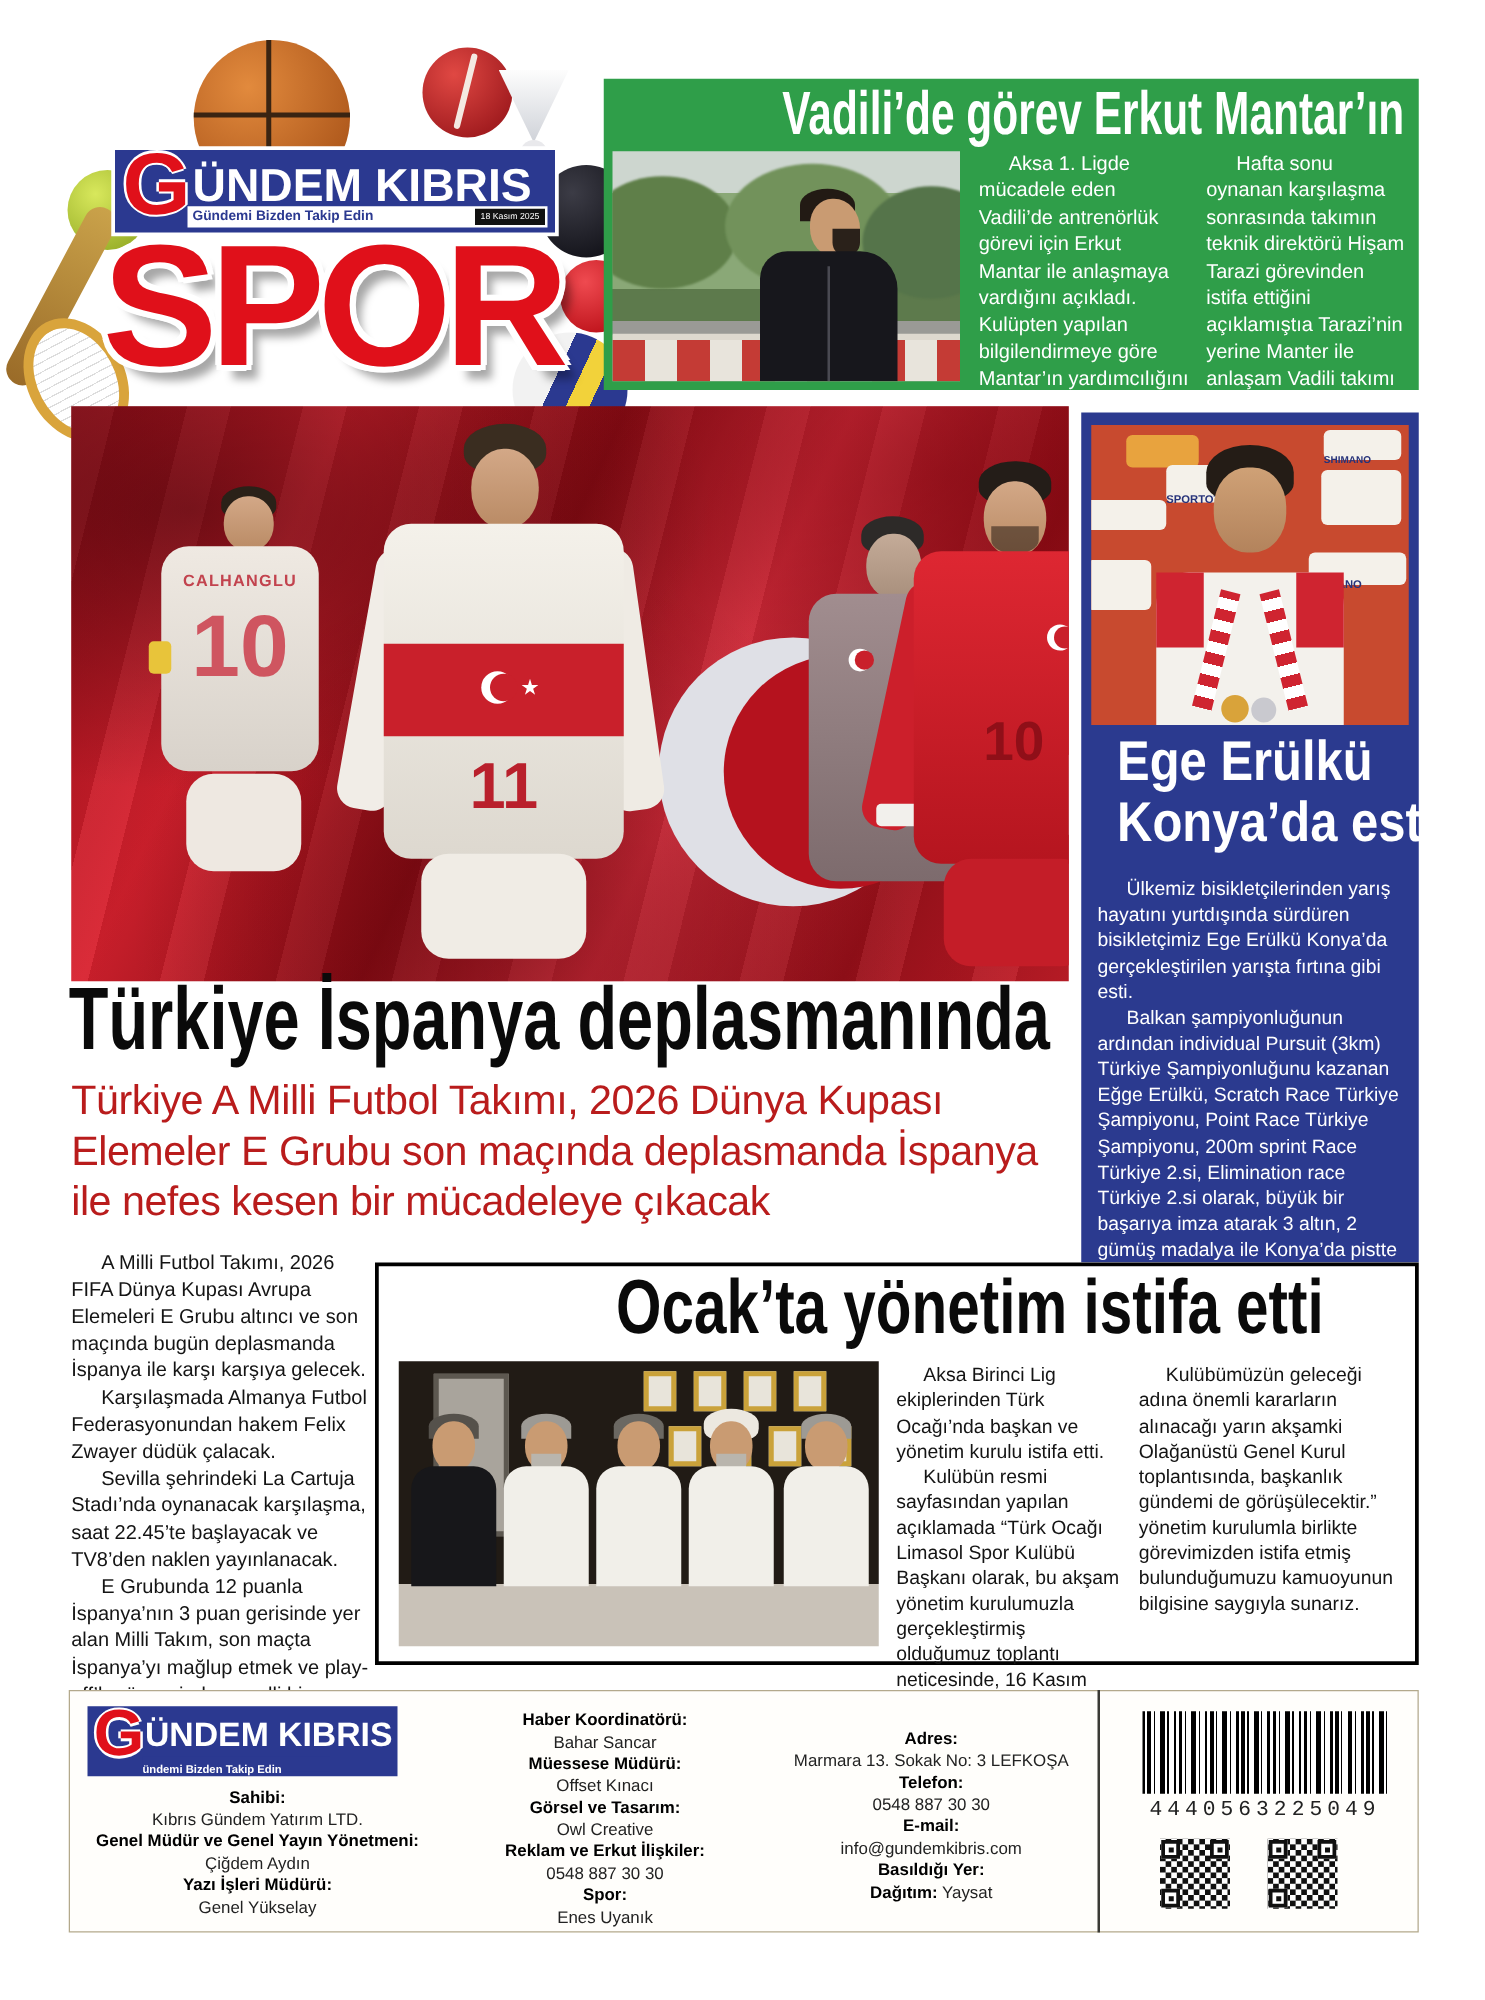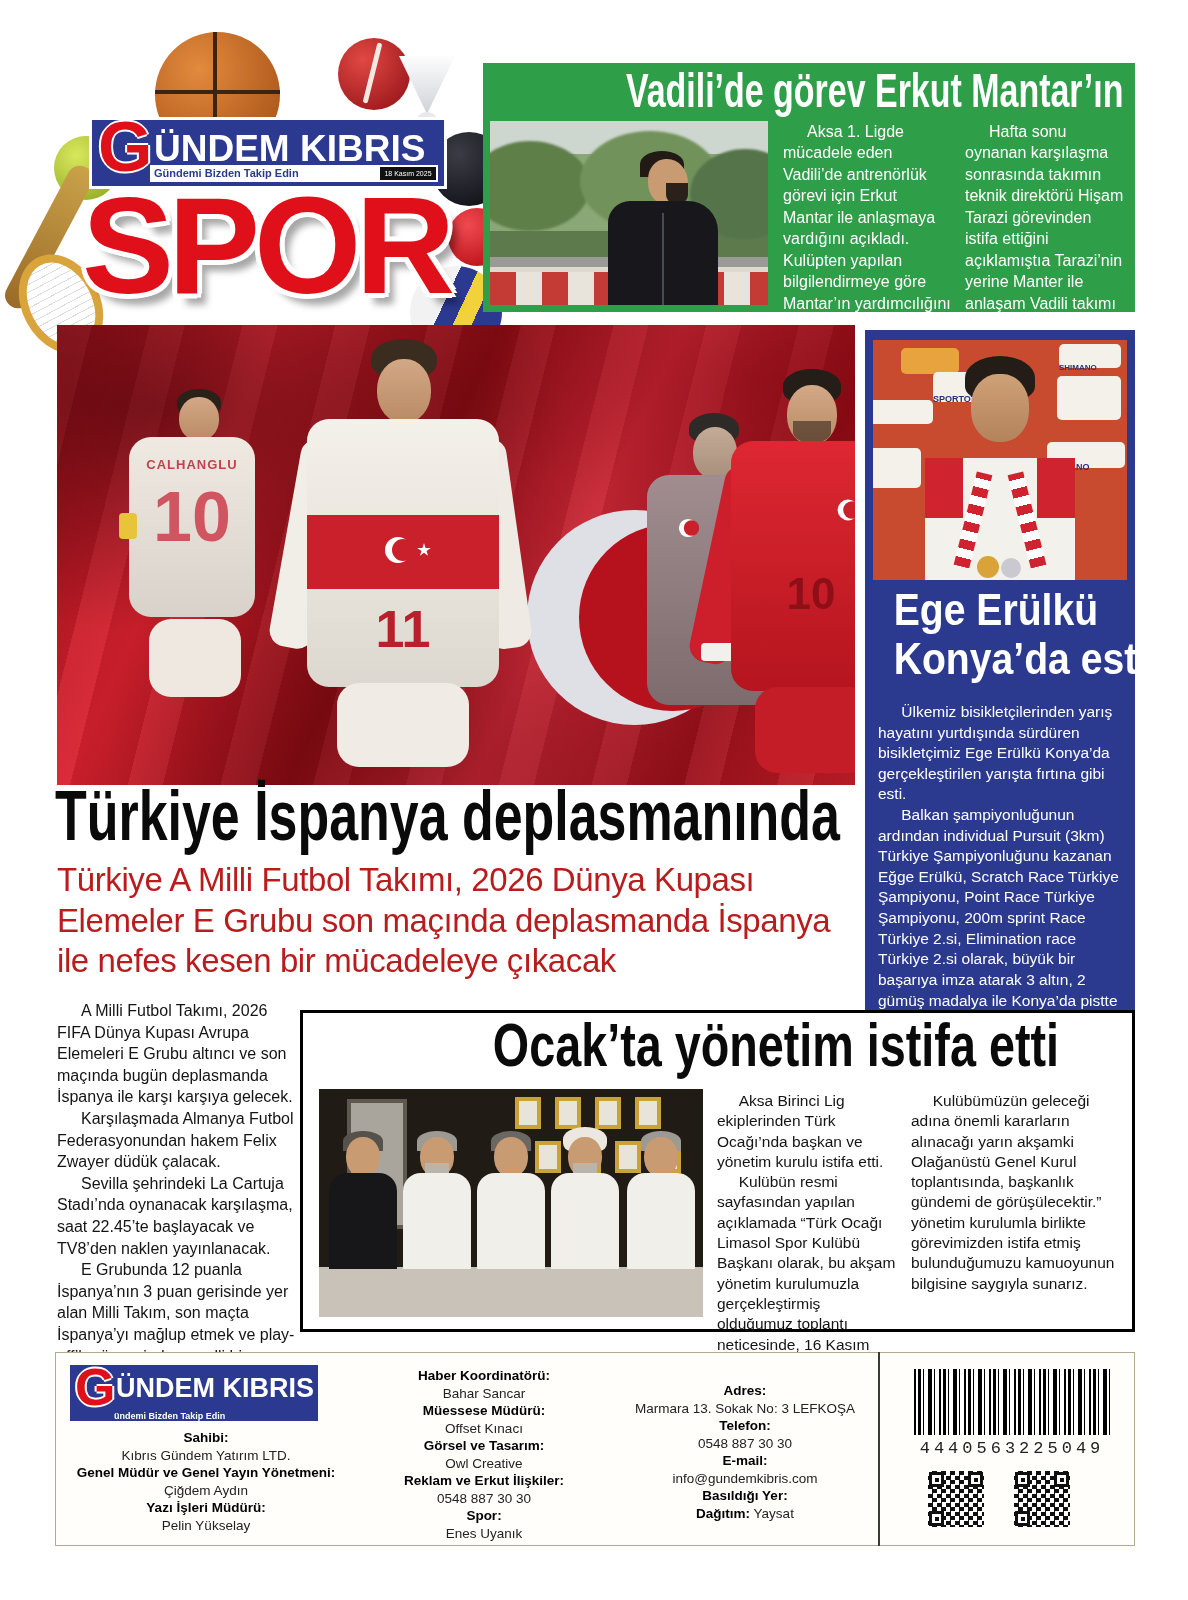--- a/index.html
+++ b/index.html
@@ -373,21 +373,21 @@
         <span class="tag2">ündemi Bizden Takip Edin</span>
       </span>
     </div>
 
     <div class="fcol" style="left:0;top:76px;width:300px;">
       <div class="flabel">Sahibi:</div>
       <div>Kıbrıs Gündem Yatırım LTD.</div>
       <div class="flabel">Genel Müdür ve Genel Yayın Yönetmeni:</div>
       <div>Çiğdem Aydın</div>
       <div class="flabel">Yazı İşleri Müdürü:</div>
-      <div>Pelin Yükselay</div>
+      <div>Genel Yükselay</div>
     </div>
 
     <div class="fcol" style="left:302px;top:14px;width:252px;">
       <div class="flabel">Haber Koordinatörü:</div>
       <div>Bahar Sancar</div>
       <div class="flabel">Müessese Müdürü:</div>
       <div>Offset Kınacı</div>
       <div class="flabel">Görsel ve Tasarım:</div>
       <div>Owl Creative</div>
       <div class="flabel">Reklam ve Erkut İlişkiler:</div>

